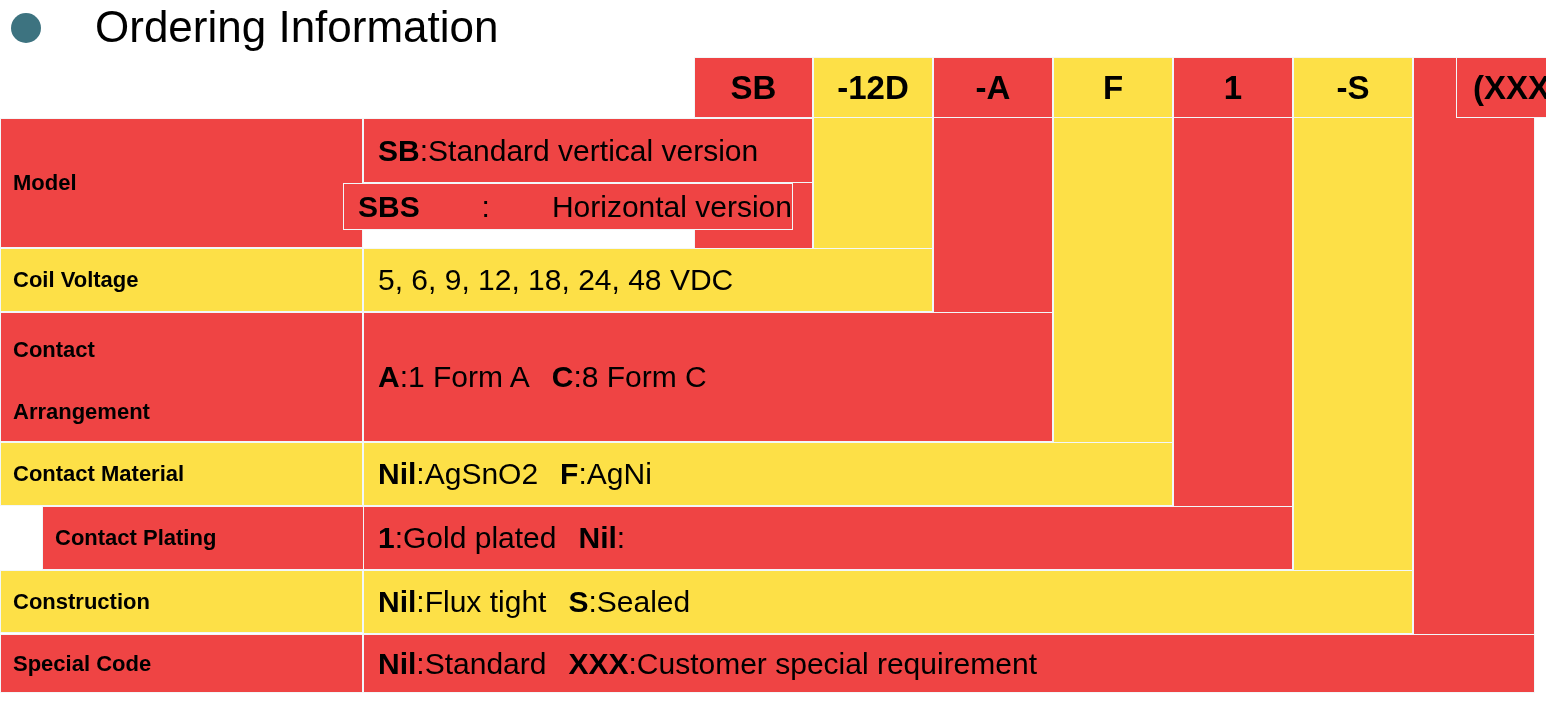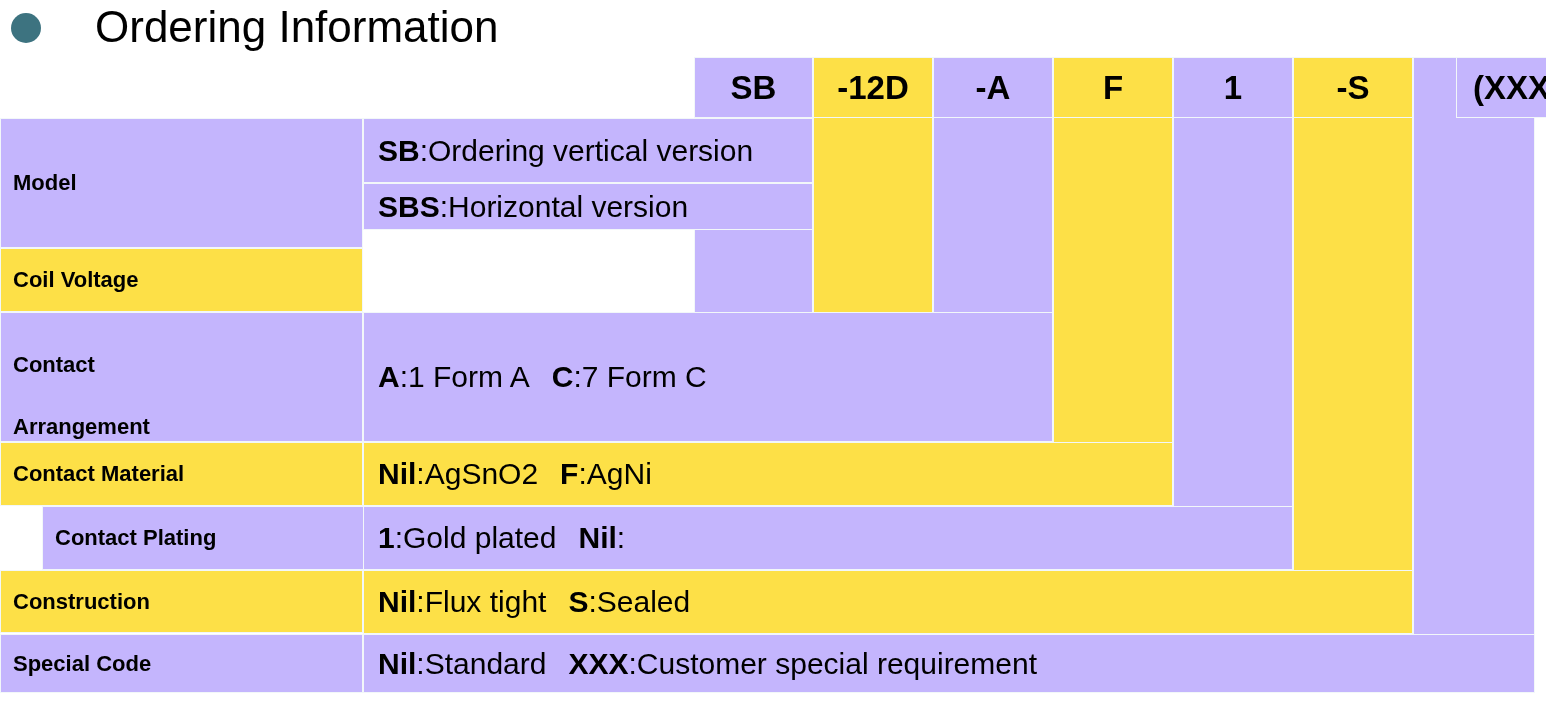--- a/index.html
+++ b/index.html
@@ -53,21 +53,21 @@
     width: 1546px;
     height: 636px;
   }
 
   .cell {
     position: absolute;
     box-sizing: border-box;
     border: 1px solid #f2f7f9;
     overflow: hidden;
   }
-  .teal { background: #c4b5fd; }
+  .teal { background: #ef4444; }
   .gray { background: #fde047; }
 
   
   .code-cell {
     display: flex;
     align-items: center;
     justify-content: center;
     font-size: 33px;
     font-weight: bold;
     letter-spacing: 0px;
@@ -78,21 +78,21 @@
   .label-cell {
     display: flex;
     align-items: center;
     padding-left: 12px;
     font-size: 22px;
     font-weight: bold;
     white-space: nowrap;
   }
   .label-cell.two-line {
     display: block;
-    padding-top: 21px;
+    padding-top: 6px;
     line-height: 62px;
   }
 
   
   .desc-cell {
     display: flex;
     align-items: center;
     padding-left: 14px;
     font-size: 30px;
     white-space: nowrap;
@@ -124,43 +124,44 @@
   <div class="cell gray code-cell" style="left:1053px; top:0px; width:120px; height:61px;">F</div>
   <div class="cell teal code-cell" style="left:1173px; top:0px; width:120px; height:61px;">1</div>
   <div class="cell gray code-cell" style="left:1293px; top:0px; width:120px; height:61px;">-S</div>
   <div class="cell teal code-cell" style="left:1413px; top:0px; width:122px; height:61px;margin-left:43px;">(XXX)</div>
 
   <div class="cell teal label-cell" style="left:0px; top:61px; width:363px; height:130px;">Model</div>
 
   <div class="cell teal desc-cell" style="left:363px; top:61px; width:450px; height:65px;">
     <b>SB</b>
       <span>: </span>
-      <span>Ordering vertical version</span>
-  </div>
-
-  <div class="cell teal desc-cell" style="left:363px; top:126px; width:450px; height:47px;">
+      <span>Standard vertical version</span>
+  </div>
+
+  <div class="cell teal desc-cell" style="left:343px; top:126px; width:450px; height:47px;justify-content:space-between;">
     <b>SBS</b>
       <span>: </span>
       <span>Horizontal version</span>
   </div>
 
   <div class="cell gray label-cell" style="left:0px; top:191px; width:363px; height:64px;">Coil Voltage</div>
+  <div class="cell gray desc-cell" style="left:363px; top:191px; width:570px; height:64px;">5, 6, 9, 12, 18, 24, 48 VDC</div>
 
   <div class="cell teal label-cell two-line" style="left:0px; top:255px; width:363px; height:130px;">
     <div>Contact</div>
     <div>Arrangement</div>
   </div>
   <div class="cell teal desc-cell" style="left:363px; top:255px; width:690px; height:130px;">
     <b>A</b>
       <span>: </span>
       <span>1 Form A</span>
       <span class="gap"></span>
       <b>C</b>
       <span>: </span>
-      <span>7 Form C</span>
+      <span>8 Form C</span>
   </div>
 
   <div class="cell gray label-cell" style="left:0px; top:385px; width:363px; height:64px;">Contact Material</div>
   <div class="cell gray desc-cell" style="left:363px; top:385px; width:810px; height:64px;">
     <b>Nil</b>
       <span>: </span>
       <span>AgSnO2</span>
       <span class="gap"></span>
       <b>F</b>
       <span>: </span>

